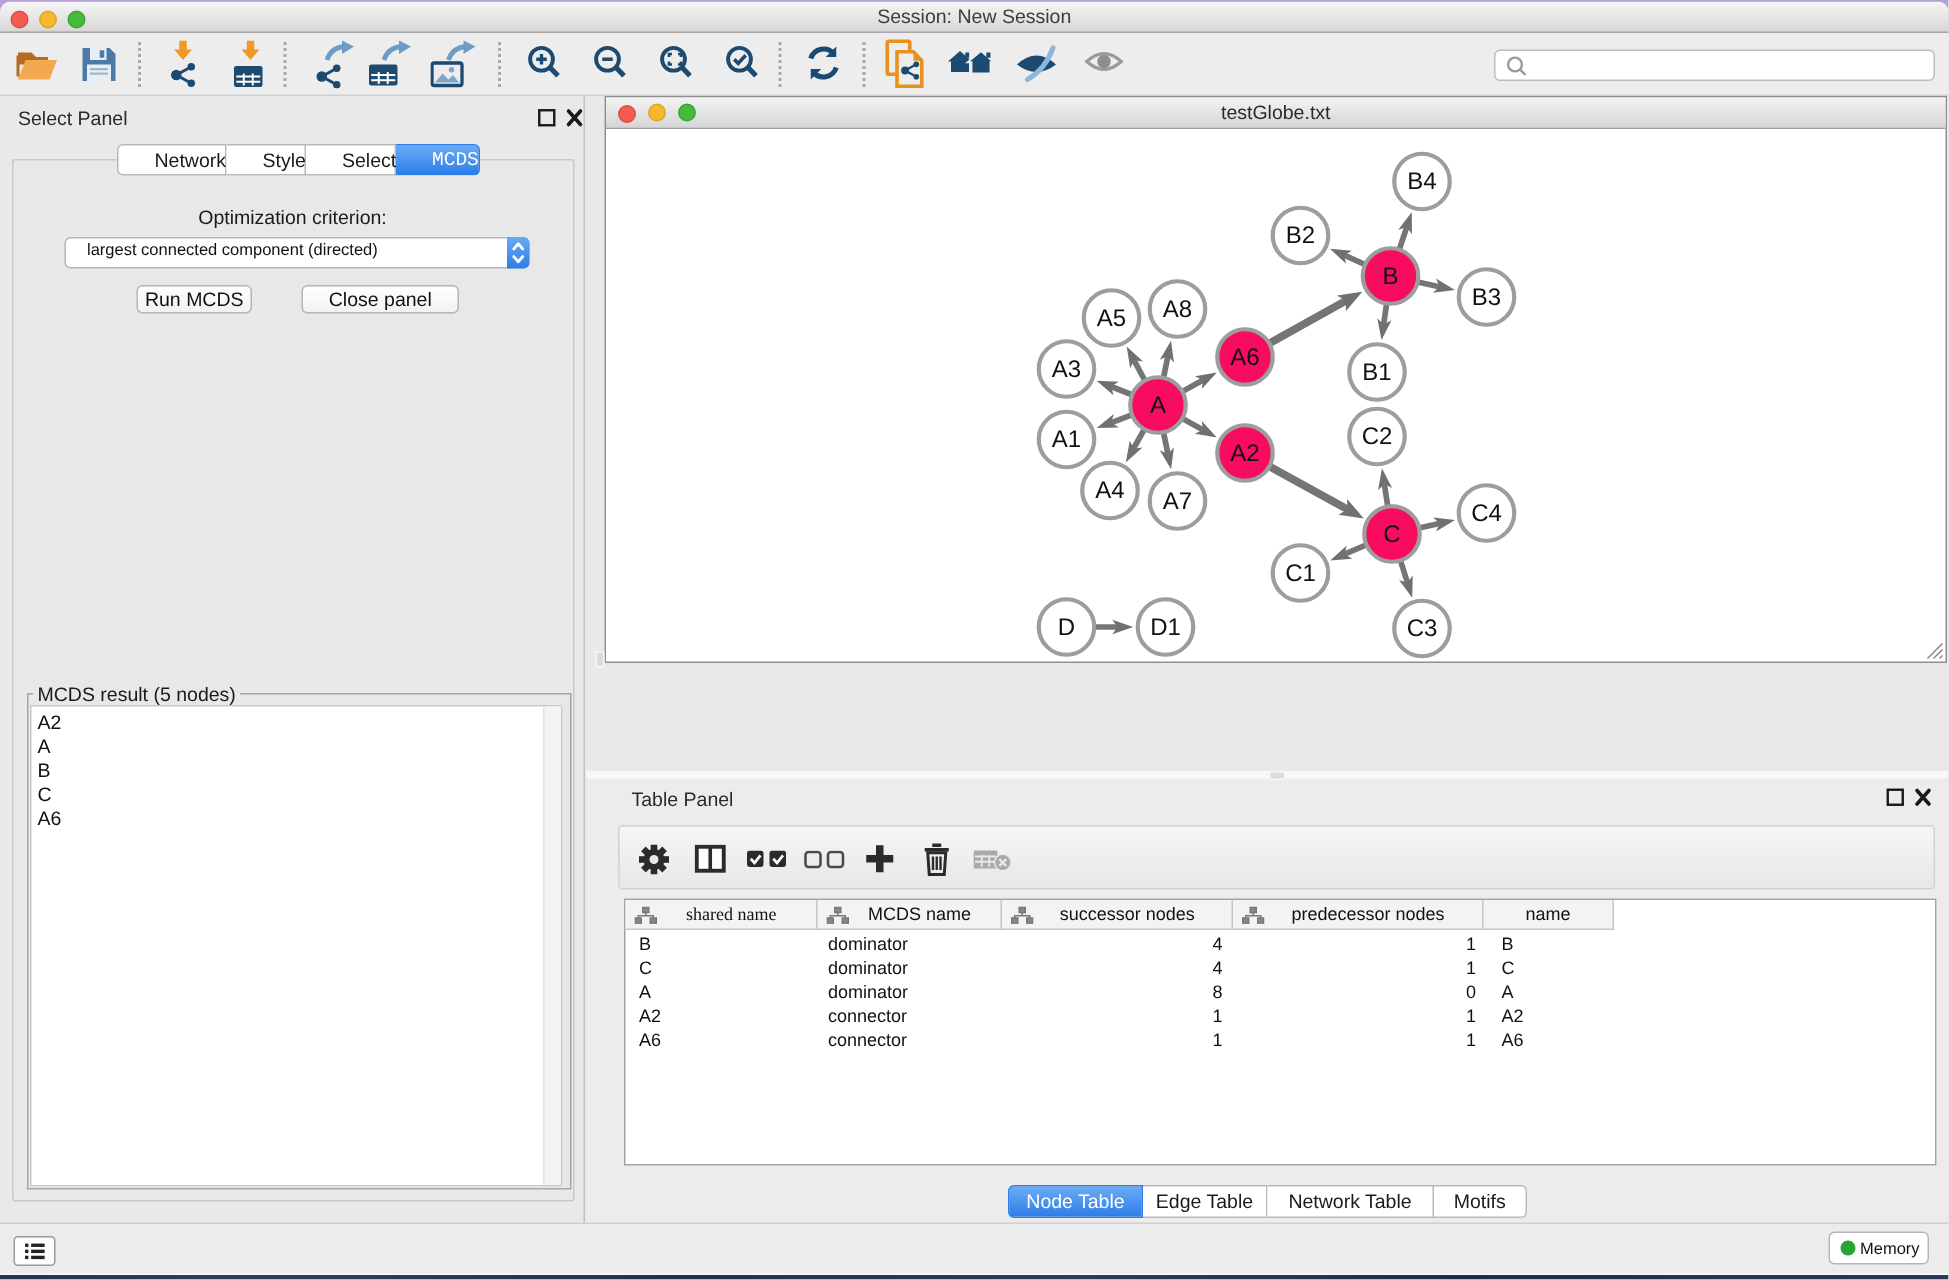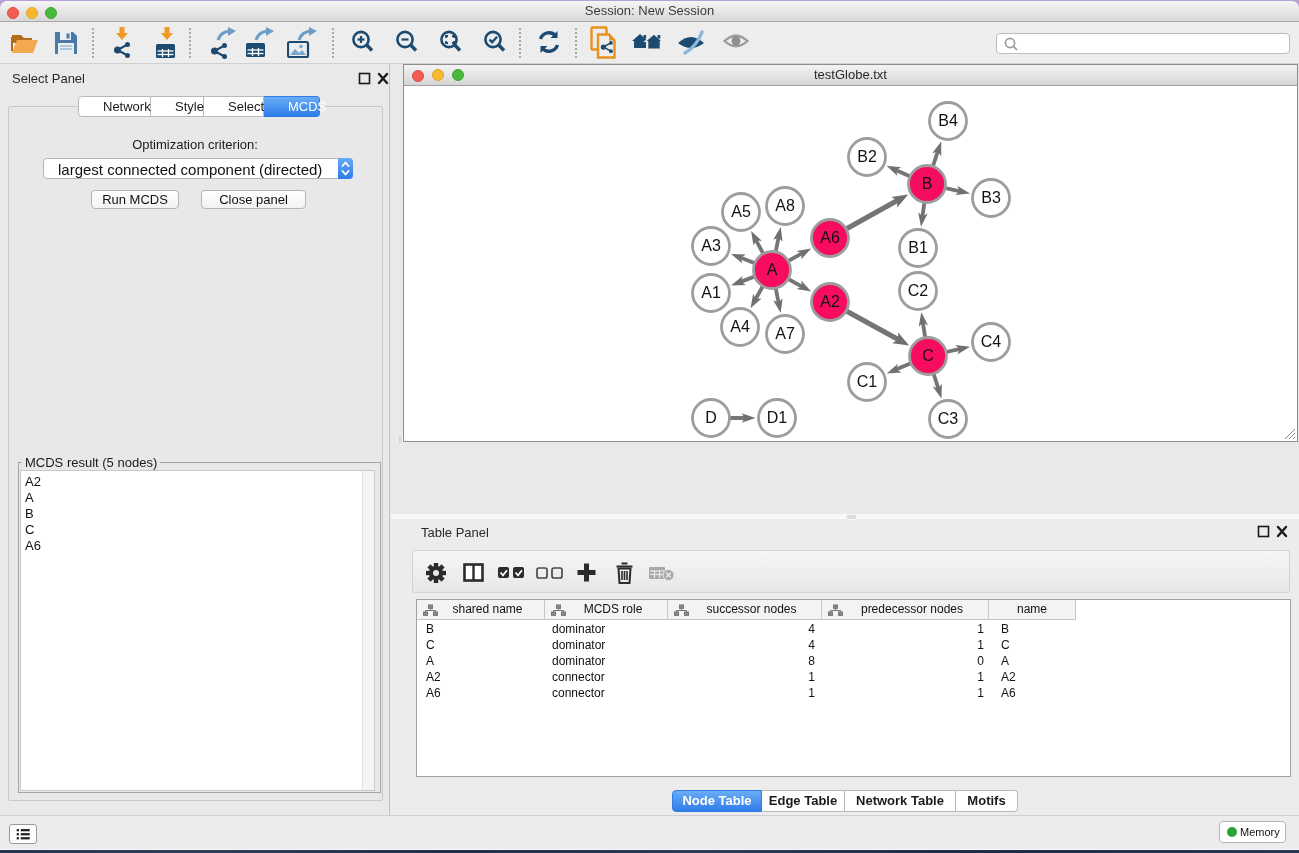--- a/index.html
+++ b/index.html
@@ -32,21 +32,21 @@
   #cp-inner { left:8px; top:42px; width:375px; height:695px; background:#e8e8e8; border:1px solid #cicic1; border:1px solid #c9c9c9; border-radius:2px; }
 
   .tabs { position:absolute; display:flex; z-index:3; }
   .tab { font-size:13px; color:#1a1a1a; background:#fff; border:1px solid #b9b9b9; border-left:none; text-align:center; line-height:19px;padding-left:24px; }
   .tab:first-child { border-left:1px solid #b9b9b9; border-radius:4px 0 0 4px; }
   .tab:last-child { border-radius:0 4px 4px 0; }
   .tab.sel { background:linear-gradient(#6aacf5,#2e7de9); color:#fff; border-color:#2e7de9; }
 
   #optlabel { left:0px; top:73px; width:390px; text-align:center; font-size:13px; color:#1a1a1a; position:absolute; }
   #dropdown { left:43px; top:94px; width:310px; height:21px; background:#fff; border:1px solid #b5b5b5; border-radius:4px; }
-  #dropdown .txt { position:absolute; left:14px; top:2px; font-size:15px; color:#111; }
+  #dropdown .txt { position:absolute; left:14px; top:2px; font-size:11px; color:#111; }
   #dropdown .cap { position:absolute; right:-1px; top:-1px; width:15px; height:21px; background:linear-gradient(#67aaf6,#2d7ce9); border-radius:0 4px 4px 0; }
   .btn { position:absolute; background:linear-gradient(#ffffff,#f2f2f2); border:1px solid #b5b5b5; border-radius:4px; font-size:13px; color:#111; text-align:center; }
 
   #fieldset { left:18px; top:398px; width:363px; height:331px; border:1px solid #a5a5a5; position:absolute; }
   #fieldset .legend { position:absolute; left:3px; top:-8px; background:#e8e8e8; padding:0 3px; font-size:13px; color:#1a1a1a; }
   #mcdslist { position:absolute; left:1px; top:7px; width:355px; height:321px; background:#fff; border:1px solid #c9c9c9; }
   #mcdslist .sb { position:absolute; right:0; top:0; width:12px; height:100%; background:#f4f4f4; border-left:1px solid #e2e2e2; }
   #mcdslist .it { position:absolute; left:4px; font-size:13px; color:#111; }
 
   
@@ -232,34 +232,34 @@
 <div id="cpanel" class="abs">
   <div class="hdr">Select Panel</div>
   <svg class="winbtns" style="left:358px; top:8px;" width="32" height="13" viewBox="0 0 32 13">
     <rect x="1.5" y="1.5" width="10" height="10" fill="none" stroke="#1a1a1a" stroke-width="1.6"></rect>
     <path d="M21 2 L29 11 M29 2 L21 11" stroke="#1a1a1a" stroke-width="2.4" stroke-linecap="round"></path>
   </svg>
   <div class="tabs" style="left:78px; top:32px;">
     <div class="tab" style="width:73px;">Network</div>
     <div class="tab" style="width:53px;">Style</div>
     <div class="tab" style="width:60px;">Select</div>
-    <div class="tab sel" style="width:56px;">MCDS</div>
+    <div class="tab sel" style="width:56px;font-family:Liberation Mono, monospace;">MCDS</div>
   </div>
   <div id="cp-inner" class="abs"></div>
   <div id="optlabel">Optimization criterion:</div>
   <div id="dropdown" class="abs">
     <div class="txt">largest connected component (directed)</div>
     <div class="cap">
       <svg width="15" height="21" viewBox="0 0 15 21">
         <path d="M4.5 8 L7.5 4.5 L10.5 8" fill="none" stroke="#fff" stroke-width="1.8" stroke-linecap="round" stroke-linejoin="round"></path>
         <path d="M4.5 13 L7.5 16.5 L10.5 13" fill="none" stroke="#fff" stroke-width="1.8" stroke-linecap="round" stroke-linejoin="round"></path>
       </svg>
     </div>
   </div>
-  <div class="btn" style="left:91px; top:126px; width:88px; height:19px; line-height:18px;">Run MCDS</div>
+  <div class="btn" style="left:91px; top:126px; width:77px; height:19px; line-height:18px;">Run MCDS</div>
   <div class="btn" style="left:201px; top:126px; width:105px; height:19px; line-height:18px;">Close panel</div>
   <div id="fieldset">
     <div class="legend">MCDS result (5 nodes)</div>
     <div id="mcdslist">
       <div class="sb"></div>
       <div class="it" style="top:3px;">A2</div>
       <div class="it" style="top:19px;">A</div>
       <div class="it" style="top:35px;">B</div>
       <div class="it" style="top:51px;">C</div>
       <div class="it" style="top:67px;">A6</div>
@@ -424,22 +424,22 @@
         <line x1="1" y1="8.5" x2="15" y2="8.5" stroke="#e9e9e9" stroke-width="1.2"></line>
 <line x1="5.5" y1="4" x2="5.5" y2="12" stroke="#e9e9e9" stroke-width="1.2"></line>
         <line x1="10.5" y1="4" x2="10.5" y2="12" stroke="#e9e9e9" stroke-width="1.2"></line>
 <circle cx="19.5" cy="9" r="5.5" fill="#a9a9a9" stroke="#e9e9e9" stroke-width="1"></circle>
 <path d="M17.2 6.7 l4.6 4.6 M21.8 6.7 l-4.6 4.6" stroke="#e9e9e9" stroke-width="1.6"></path>
       </svg>
     <div style="position:absolute; left:274px; top:7px; font-family:'Liberation Serif', serif; font-style:italic; font-size:21px; color:#adadad;margin-top:44px;">f(x)</div>
   </div>
   <div id="ttable">
     <div id="thead">
-      <div class="thcell" style="left:0; width:128px;">shared name</div>
-      <div class="thcell" style="left:128px; width:123px;">MCDS role</div>
+      <div class="thcell" style="left:0; width:128px;font-family:Liberation Serif, serif;">shared name</div>
+      <div class="thcell" style="left:128px; width:123px;">MCDS name</div>
       <div class="thcell" style="left:251px; width:154px;">successor nodes</div>
       <div class="thcell" style="left:405px; width:167px;">predecessor nodes</div>
       <div class="thcell" style="left:572px; width:87px; padding-left:0;">name</div>
     </div>
     <svg style="position:absolute; left:6px; top:4px;" width="15" height="12" viewBox="0 0 15 12">
         <g stroke="#777" fill="#888" stroke-width="1">
           <rect x="5.5" y="1" width="4" height="3.4"></rect>
           <rect x="0.5" y="8" width="4" height="3.4"></rect>
           <rect x="10.5" y="8" width="4" height="3.4"></rect>
           <path d="M7.5 4.5 v2 M2.5 8 v-1.5 h10 v1.5" fill="none"></path>
@@ -489,21 +489,21 @@
       <div class="cell" style="left:251px; top:70px; width:147px; text-align:right;">1</div>
       <div class="cell" style="left:405px; top:70px; width:162px; text-align:right;">1</div>
       <div class="cell" style="left:584px; top:70px;">A2</div>
       <div class="cell" style="left:9px; top:86px;">A6</div>
       <div class="cell" style="left:135px; top:86px;">connector</div>
       <div class="cell" style="left:251px; top:86px; width:147px; text-align:right;">1</div>
       <div class="cell" style="left:405px; top:86px; width:162px; text-align:right;">1</div>
       <div class="cell" style="left:584px; top:86px;">A6</div>
 
   </div>
-  <div class="btabs" style="left:281px; top:276px;font-weight:bold;">
+  <div class="btabs" style="left:281px; top:276px;">
     <div class="btab sel" style="width:90px;">Node Table</div>
     <div class="btab" style="width:83px;">Edge Table</div>
     <div class="btab" style="width:111px;">Network Table</div>
     <div class="btab" style="width:62px;">Motifs</div>
   </div>
 </div>
 
 <div id="statusbar" class="abs">
   <div class="abs" style="left:9px; top:8px; width:28px; height:20px; border:1px solid #9a9a9a; border-radius:3px; background:#fdfdfd;">
     <svg width="26" height="18" viewBox="0 0 26 20" style="position:absolute; left:0; top:0;">

